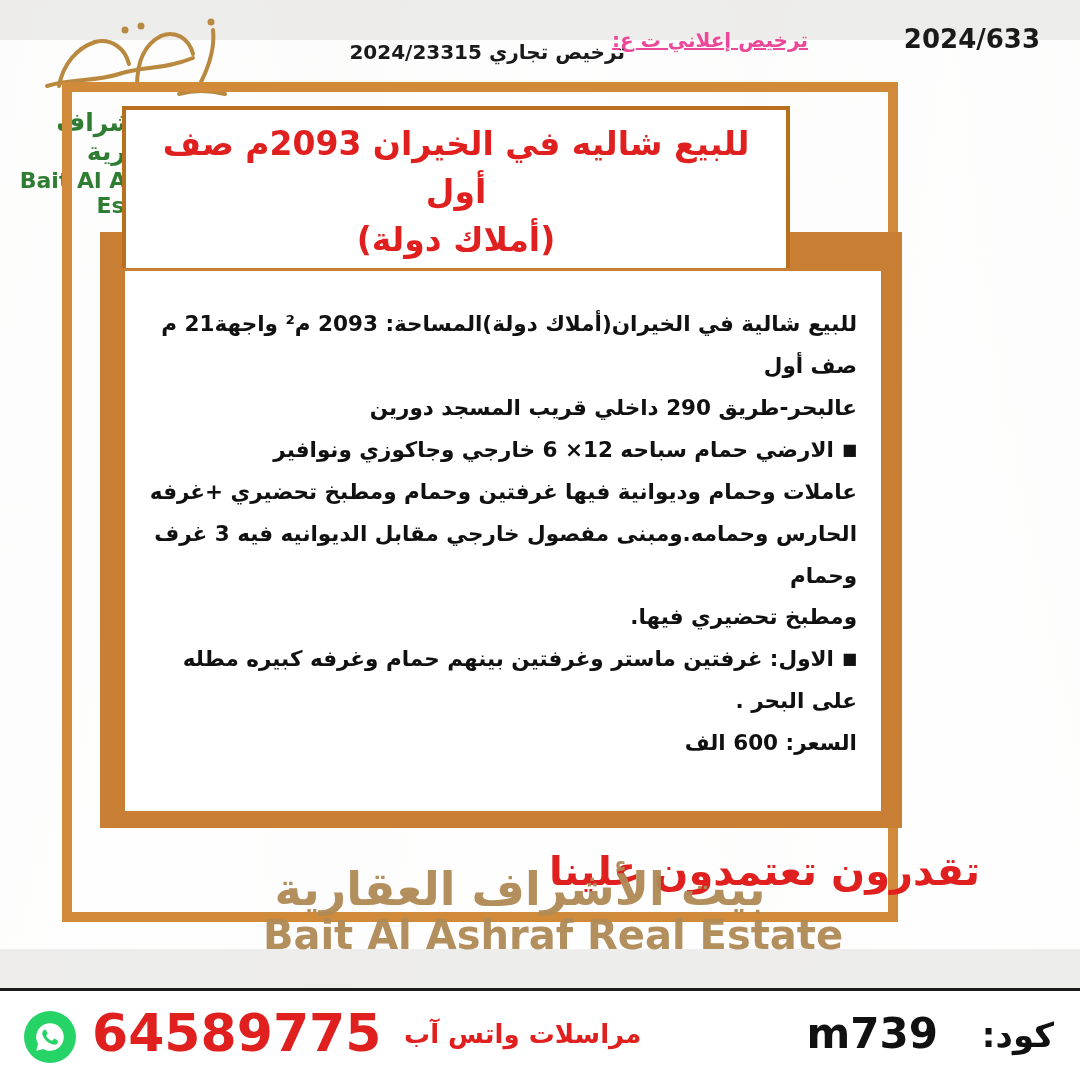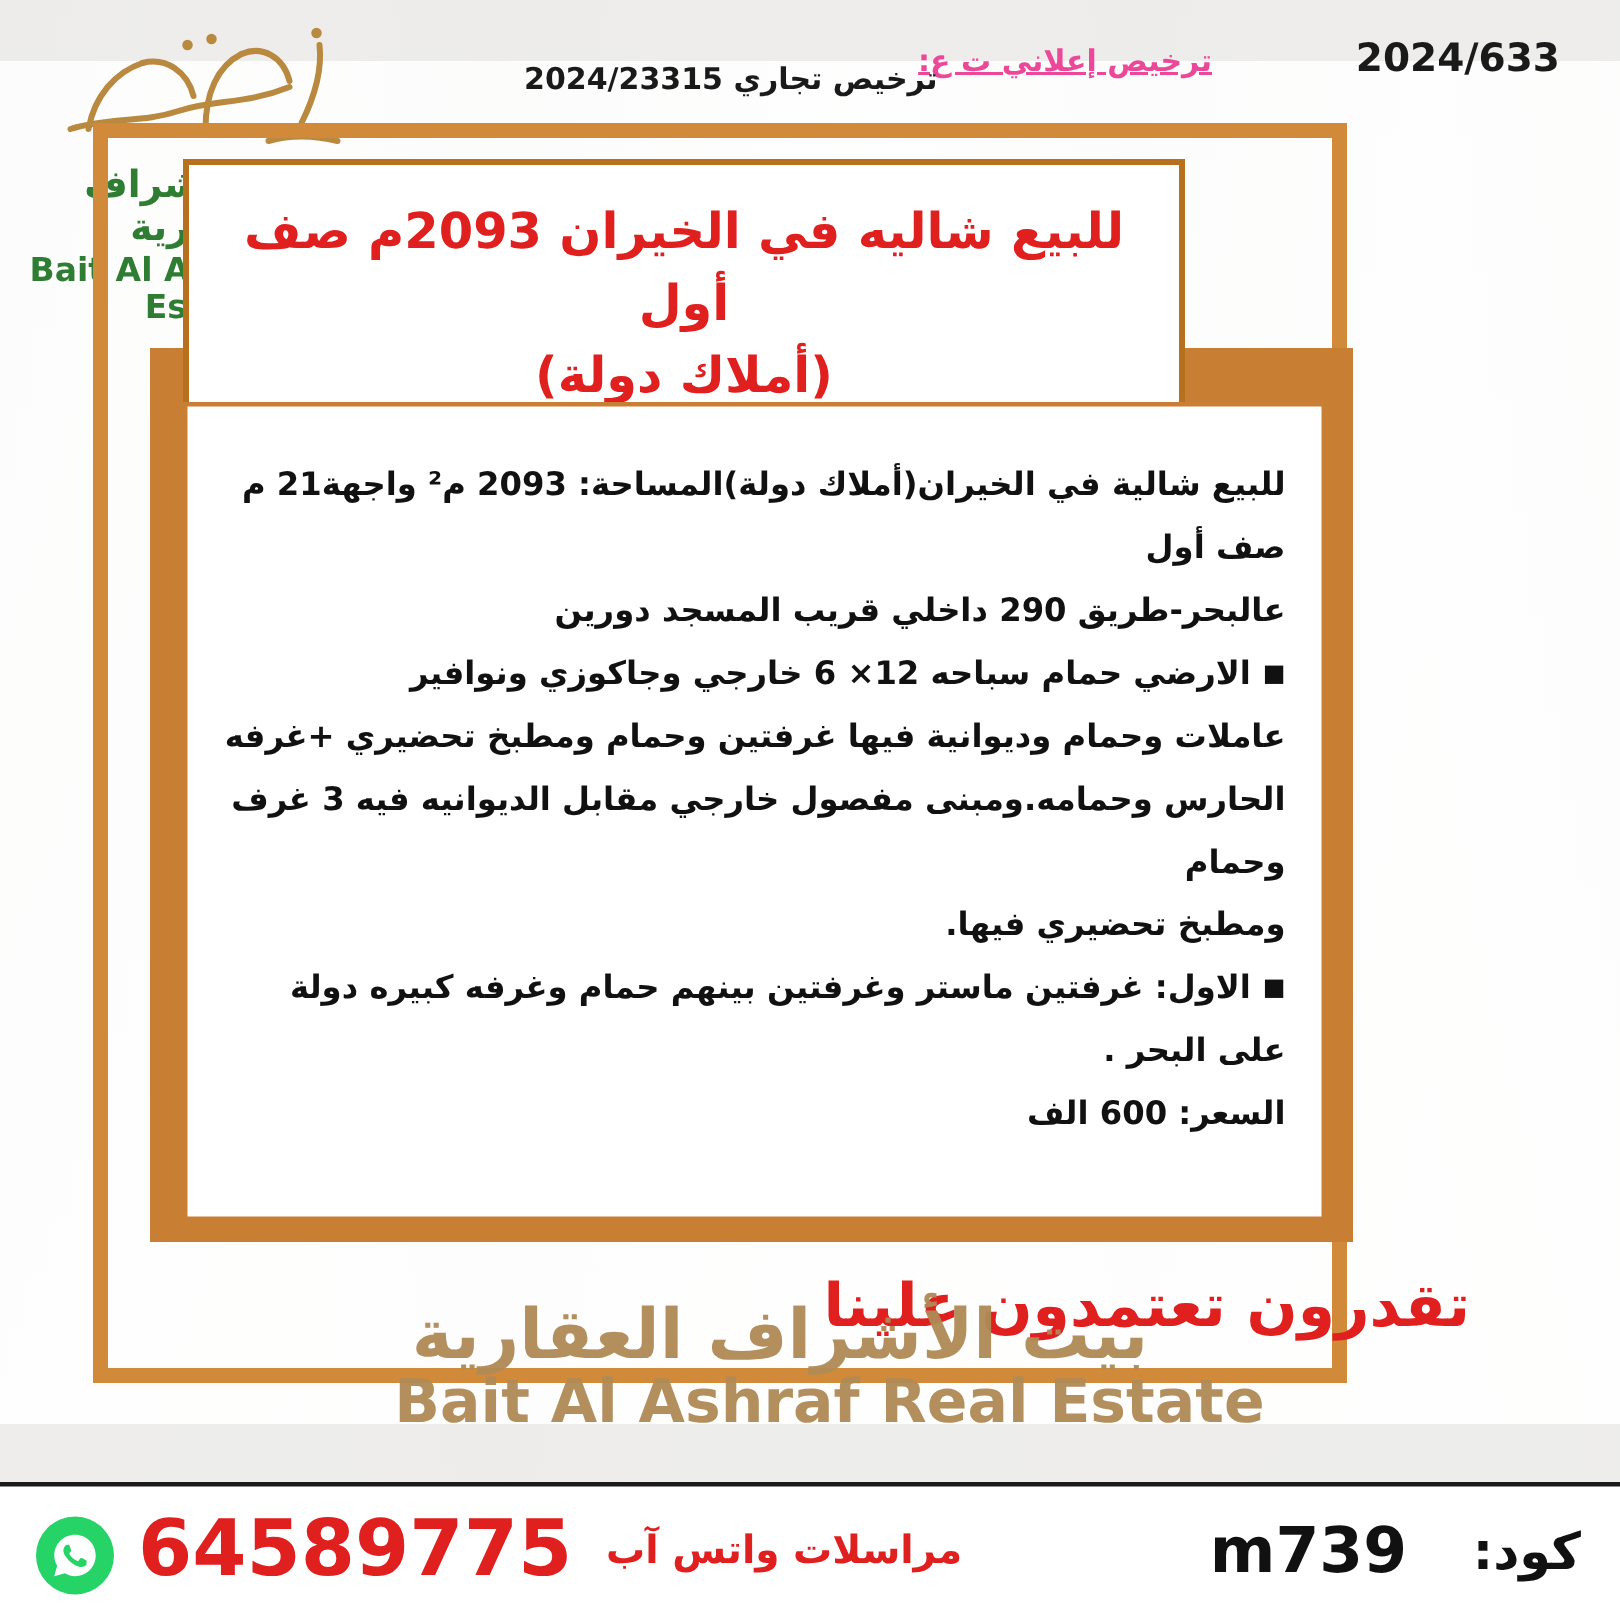--- a/index.html
+++ b/index.html
@@ -78,21 +78,21 @@
     position: absolute; left: 100px; top: 232px; width: 802px; height: 596px;
     background: #c87f33;
   }
 
   
   .title-box {
     position: absolute; left: 122px; top: 106px; width: 668px; min-height: 150px;
     background: #ffffff;
     border: 4px solid #b8701f;
     display: flex; align-items: center; justify-content: center;
-    padding: 20px 16px;
+    padding: 10px 16px;
   }
   .title-text {
     color: #e01f1f; font-size: 33px; font-weight: 700; line-height: 1.45;
     text-align: center;
   }
 
   
   .body-box {
     position: absolute; left: 122px; top: 268px; width: 762px; height: 546px;
     background: #ffffff;
@@ -203,21 +203,21 @@
     </div>
   </div>
 
   <div class="body-box">
     <div class="body-line">للبيع شالية في الخيران(أملاك دولة)المساحة: 2093 م² واجهة21 م صف أول</div>
     <div class="body-line">عالبحر-طريق 290 داخلي قريب المسجد دورين</div>
     <div class="body-line bullet">الارضي حمام سباحه 12× 6 خارجي وجاكوزي ونوافير</div>
     <div class="body-line">عاملات وحمام وديوانية فيها غرفتين وحمام ومطبخ تحضيري +غرفه</div>
     <div class="body-line">الحارس وحمامه.ومبنى مفصول خارجي مقابل الديوانيه فيه 3 غرف وحمام</div>
     <div class="body-line">ومطبخ تحضيري فيها.</div>
-    <div class="body-line bullet">الاول: غرفتين ماستر وغرفتين بينهم حمام وغرفه كبيره دولة على البحر .</div>
+    <div class="body-line bullet">الاول: غرفتين ماستر وغرفتين بينهم حمام وغرفه كبيره مطله على البحر .</div>
     <div class="body-line">السعر: 600 الف</div>
   </div>
 
   <div class="slogan">تقدرون تعتمدون علينا</div>
 
   <div class="wm">
     <div class="wm-ar">بيت الأشراف العقارية</div>
     <div class="wm-en">Bait Al Ashraf Real Estate</div>
   </div>
 

